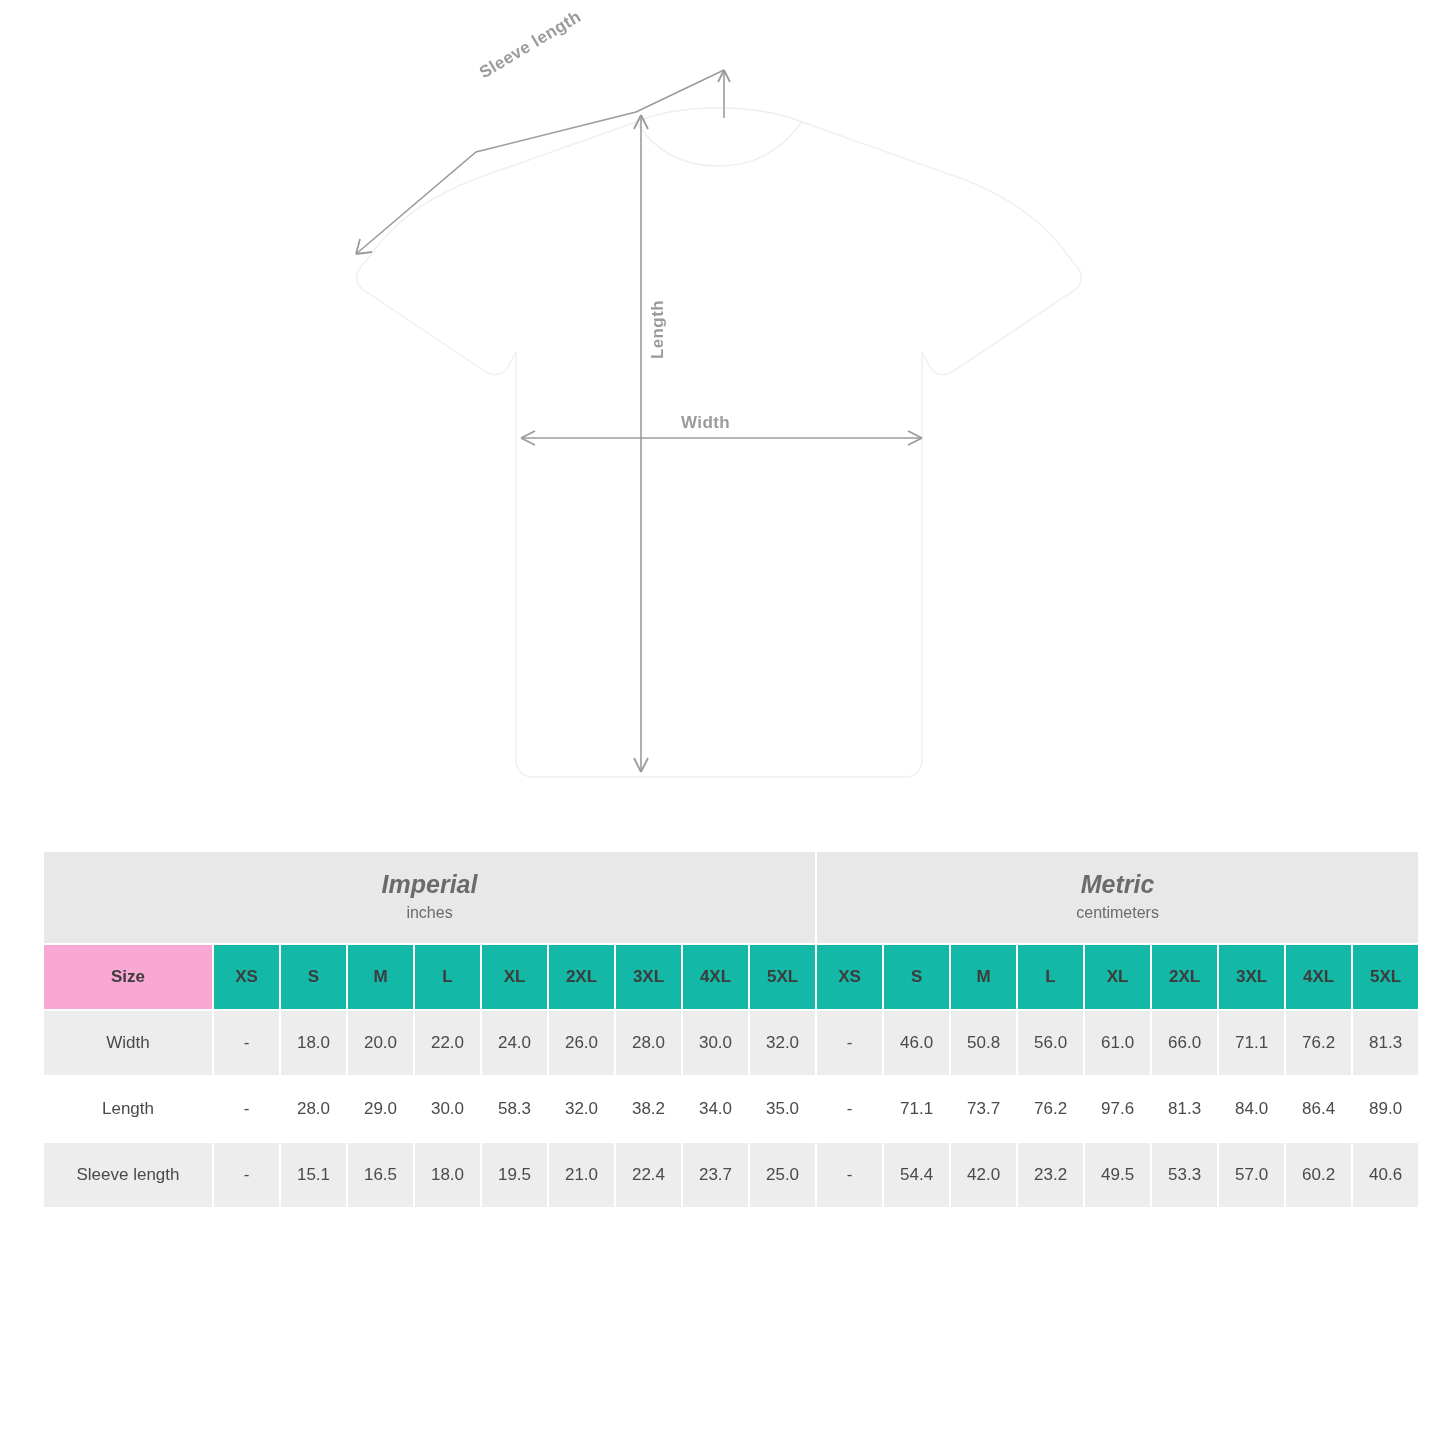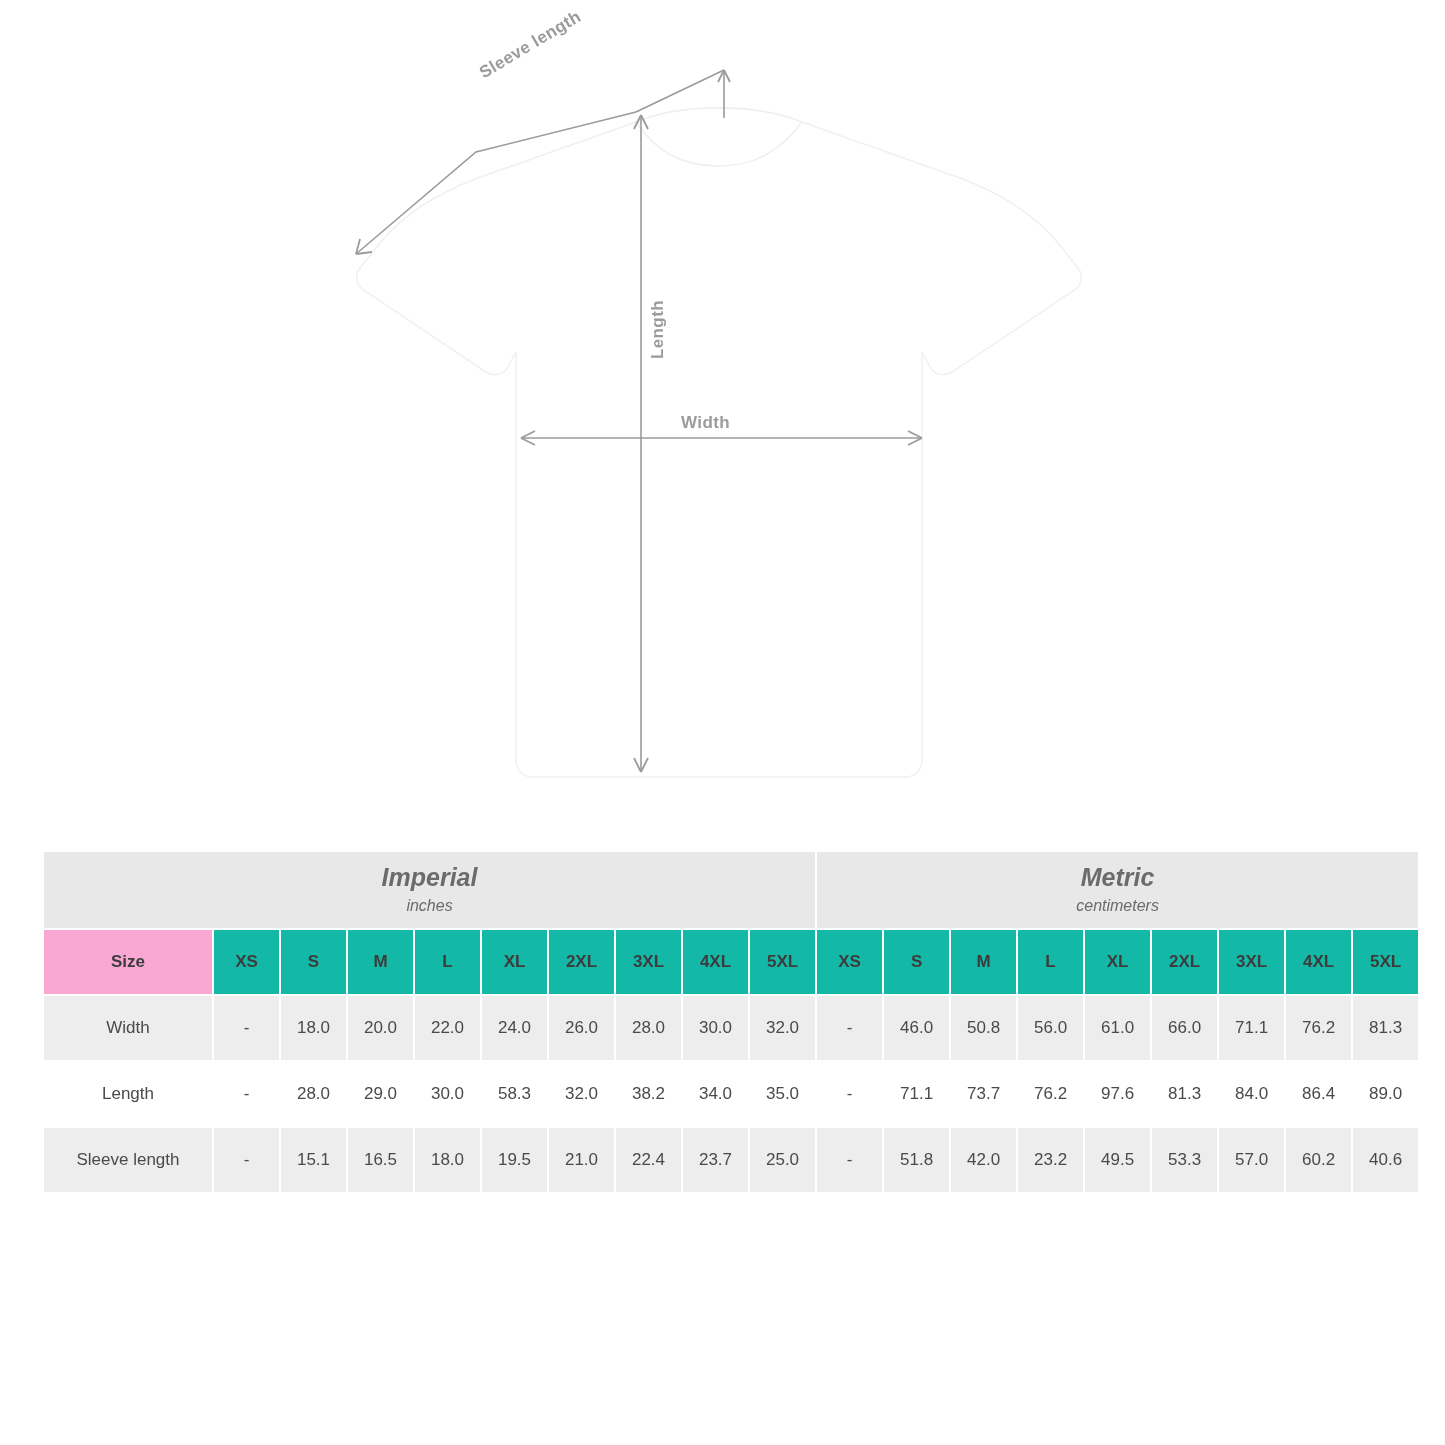--- a/index.html
+++ b/index.html
@@ -86,32 +86,31 @@
     text-align: center;
     vertical-align: middle;
     font-size: 17px;
     color: #4a4a4a;
     padding: 0;
     height: 64px;
     font-weight: normal;
   }
   tr.unit-header td {
     background: #e8e8e8;
-    height: 76px;
+    height: 91px;
   }
   .unit-name {
     font-size: 25px;
     font-style: italic;
     font-weight: bold;
     color: #6b6b6b;
     line-height: 1.25;
   }
   .unit-sub {
     font-size: 16px;
-    font-style: italic;
     color: #6b6b6b;
     line-height: 1.6;
   }
   tr.row-head td {
     background: #14b8a6;
     font-weight: bold;
     color: #3c3c3c;
   }
   tr.row-head td.label-cell {
     background: #f9a8d4;
@@ -300,21 +299,21 @@
         <td>-</td>
         <td>15.1</td>
         <td>16.5</td>
         <td>18.0</td>
         <td>19.5</td>
         <td>21.0</td>
         <td>22.4</td>
         <td>23.7</td>
         <td>25.0</td>
         <td>-</td>
-        <td>51.8</td>
+        <td>54.4</td>
         <td>42.0</td>
         <td>23.2</td>
         <td>49.5</td>
         <td>53.3</td>
         <td>57.0</td>
         <td>60.2</td>
         <td>40.6</td>
       </tr>
     </tbody>
   </table>

